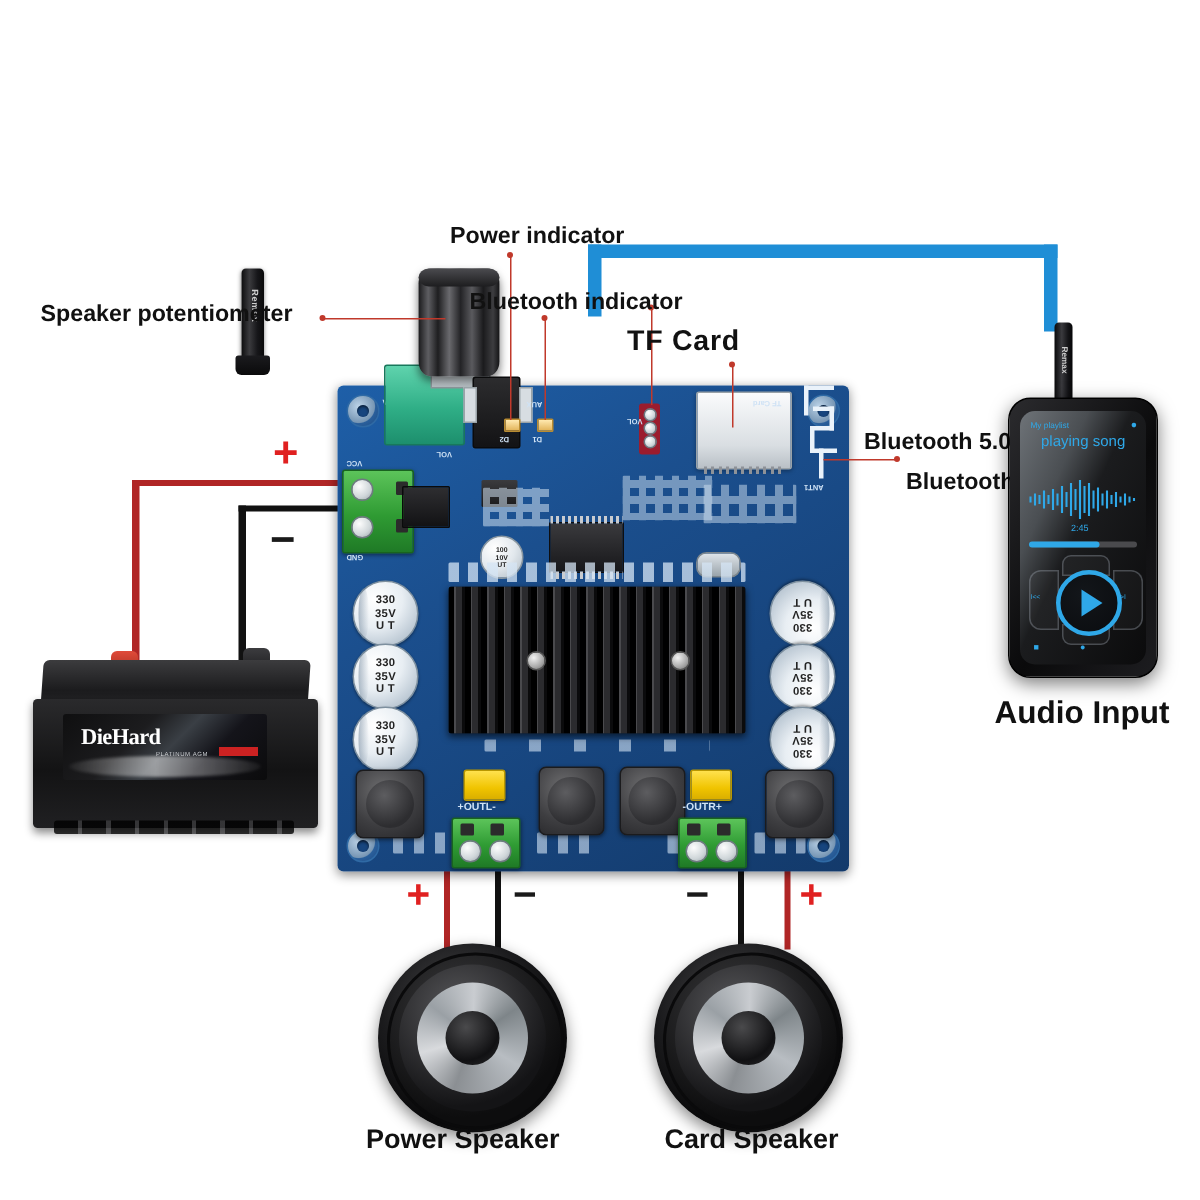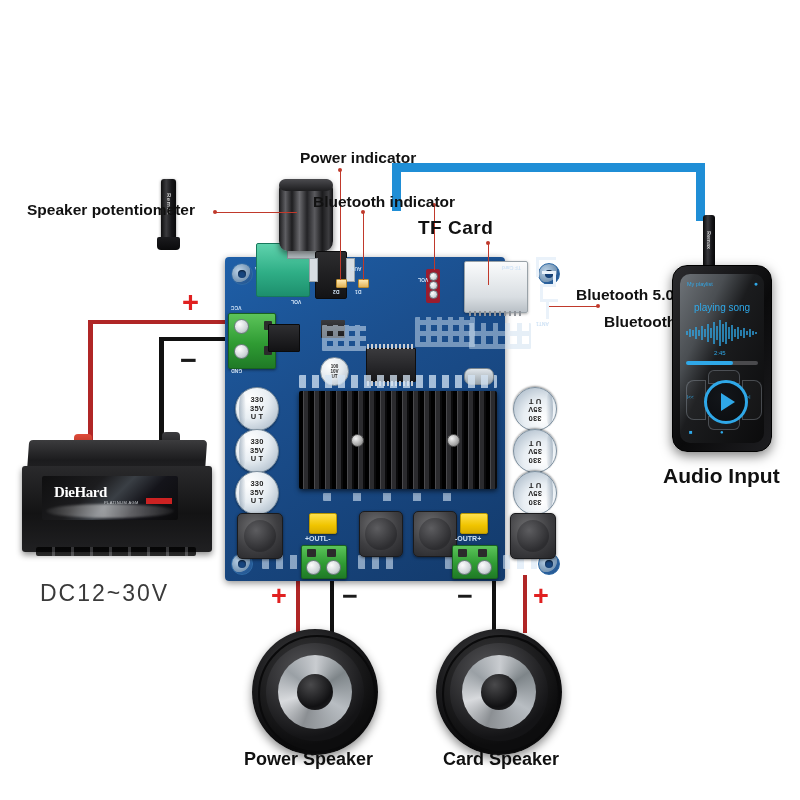--- a/index.html
+++ b/index.html
@@ -12,21 +12,21 @@
   .thin{font-weight:400;letter-spacing:2px;color:#3a3a3a;}
   .ptr{position:absolute;background:#c0392b;}
   .ptr-h{height:1.4px;}
   .ptr-v{width:1.4px;}
   .dot{position:absolute;width:4px;height:4px;border-radius:50%;background:#c0392b;}
   .sign{position:absolute;font-weight:700;line-height:1;}
   .plus{color:#e02020;}
   .minus{color:#1a1a1a;}
 
   
-  #pcb{position:absolute;left:225px;top:257px;width:280px;height:324px;
+  #pcb{position:absolute;left:225px;top:257px;width:341px;height:324px;
        background:linear-gradient(150deg,#1e5fa8 0%,#1b4f8e 35%,#17457e 65%,#133a6b 100%);
        border-radius:4px;box-shadow:0 2px 7px rgba(0,0,0,.45);}
   #pcb .silk{position:absolute;color:#cfe2f5;font-size:5px;font-weight:700;white-space:nowrap;}
   #pcb .flip{transform:rotate(180deg);}
   .mhole{position:absolute;width:20px;height:20px;border-radius:50%;
          background:radial-gradient(circle at 35% 35%,#bcd3e8,#7796b4 58%,#2a5f9b 62%,#1d4c86);
          border:1px solid #2f6aa5;}
   .mhole::after{content:"";position:absolute;left:6px;top:6px;width:8px;height:8px;border-radius:50%;
          background:#17457e;box-shadow:inset 0 1px 2px rgba(0,0,0,.6);}
 
@@ -368,21 +368,20 @@
   <div class="ptr ptr-h" style="left:549px;top:306px;width:49px;"></div>
   <div class="dot" style="left:596px;top:304px;"></div>
 
   <div class="lbl" style="left:27px;top:202px;font-size:15.5px;">Speaker potentiometer</div>
   <div class="lbl" style="left:300px;top:150px;font-size:15.5px;">Power indicator</div>
   <div class="lbl" style="left:313px;top:194px;font-size:15.5px;">Bluetooth indicator</div>
   <div class="lbl" style="left:418px;top:218px;font-size:19px;letter-spacing:.5px;">TF Card</div>
   <div class="lbl" style="left:576px;top:287px;font-size:15.5px;">Bluetooth 5.0</div>
   <div class="lbl" style="left:604px;top:314px;font-size:15.5px;">Bluetooth 5.0</div>
   <div class="lbl" style="left:663px;top:465px;font-size:21px;">Audio Input</div>
-  <div class="lbl thin" style="left:40px;top:582px;font-size:23px;font-weight:400;">DC12~30V</div>
   <div class="lbl" style="left:244px;top:750px;font-size:18px;">Power Speaker</div>
   <div class="lbl" style="left:443px;top:750px;font-size:18px;">Card Speaker</div>
 
   <div class="sign plus" style="left:182px;top:288px;font-size:29px;">+</div>
   <div class="sign minus" style="left:180px;top:346px;font-size:29px;">−</div>
   <div class="sign plus" style="left:271px;top:583px;font-size:27px;">+</div>
   <div class="sign minus" style="left:342px;top:583px;font-size:27px;">−</div>
   <div class="sign minus" style="left:457px;top:583px;font-size:27px;">−</div>
   <div class="sign plus" style="left:533px;top:583px;font-size:27px;">+</div>
 
@@ -413,21 +412,21 @@
       <div class="dust"></div>
   </div>
 
   <div id="pcord">
     <div class="brand">Remax</div>
   </div>
   <div id="player">
     <div id="screen">
       <div class="st" style="left:7px;top:7px;font-size:5.5px;">My playlist</div>
       <div class="st" style="right:6px;top:6px;font-size:7px;">●</div>
-      <div class="st" style="left:14px;top:28px;font-size:10px;">playing song</div>
+      <div class="st" style="left:14px;top:15px;font-size:10px;">playing song</div>
 
       <svg style="position:absolute;left:5px;top:46px;" width="74" height="26" viewBox="0 0 74 26">
         <g stroke="#2fa8e8" stroke-width="1.4">
           <line x1="2" y1="11" x2="2" y2="15"></line>
             <line x1="5" y1="9" x2="5" y2="17"></line>
           <line x1="8" y1="10" x2="8" y2="16"></line>
             <line x1="11" y1="7" x2="11" y2="19"></line>
           <line x1="14" y1="10" x2="14" y2="16"></line>
             <line x1="17" y1="6" x2="17" y2="20"></line>
           <line x1="20" y1="9" x2="20" y2="17"></line>

